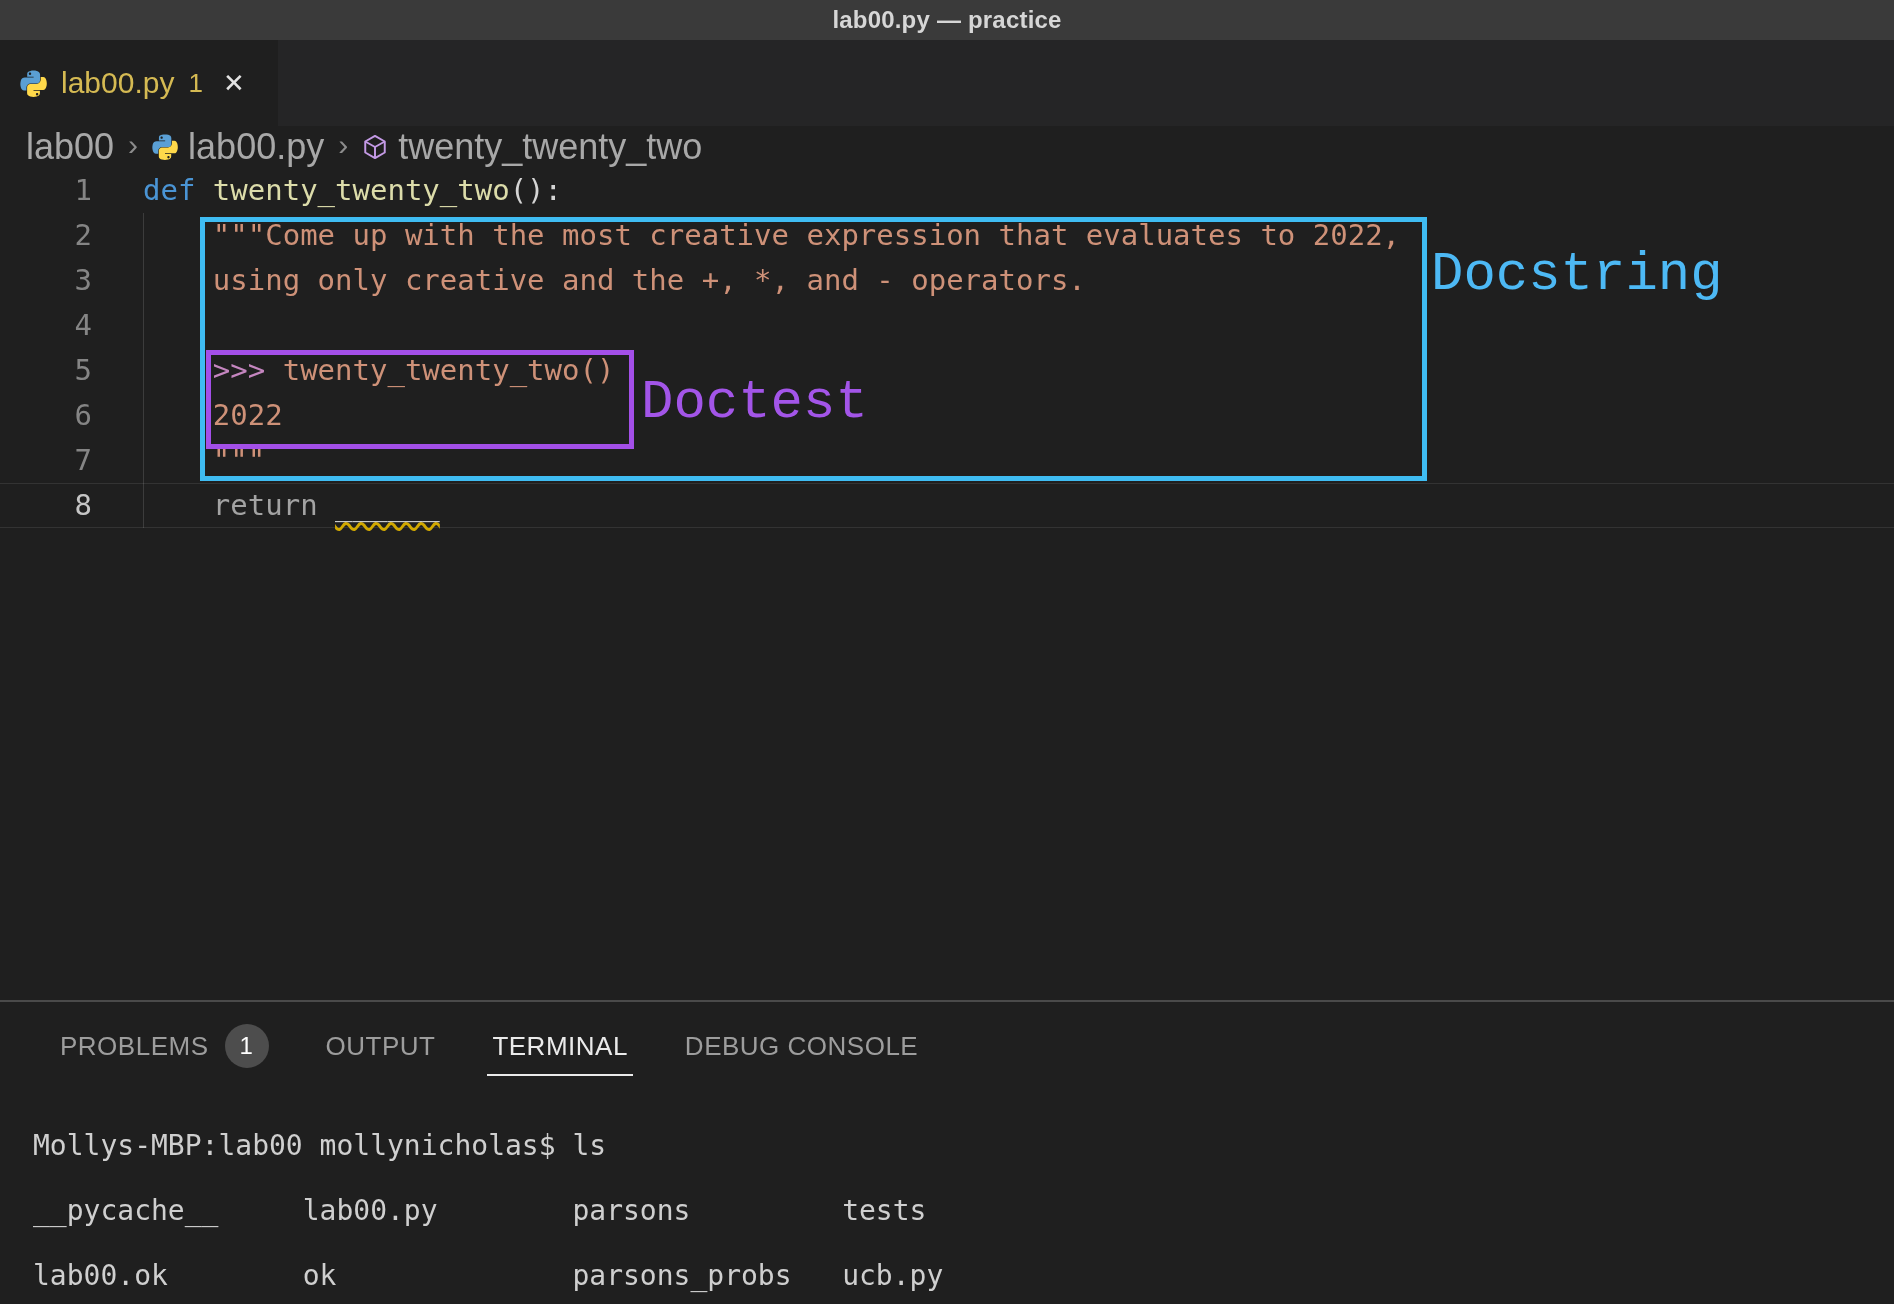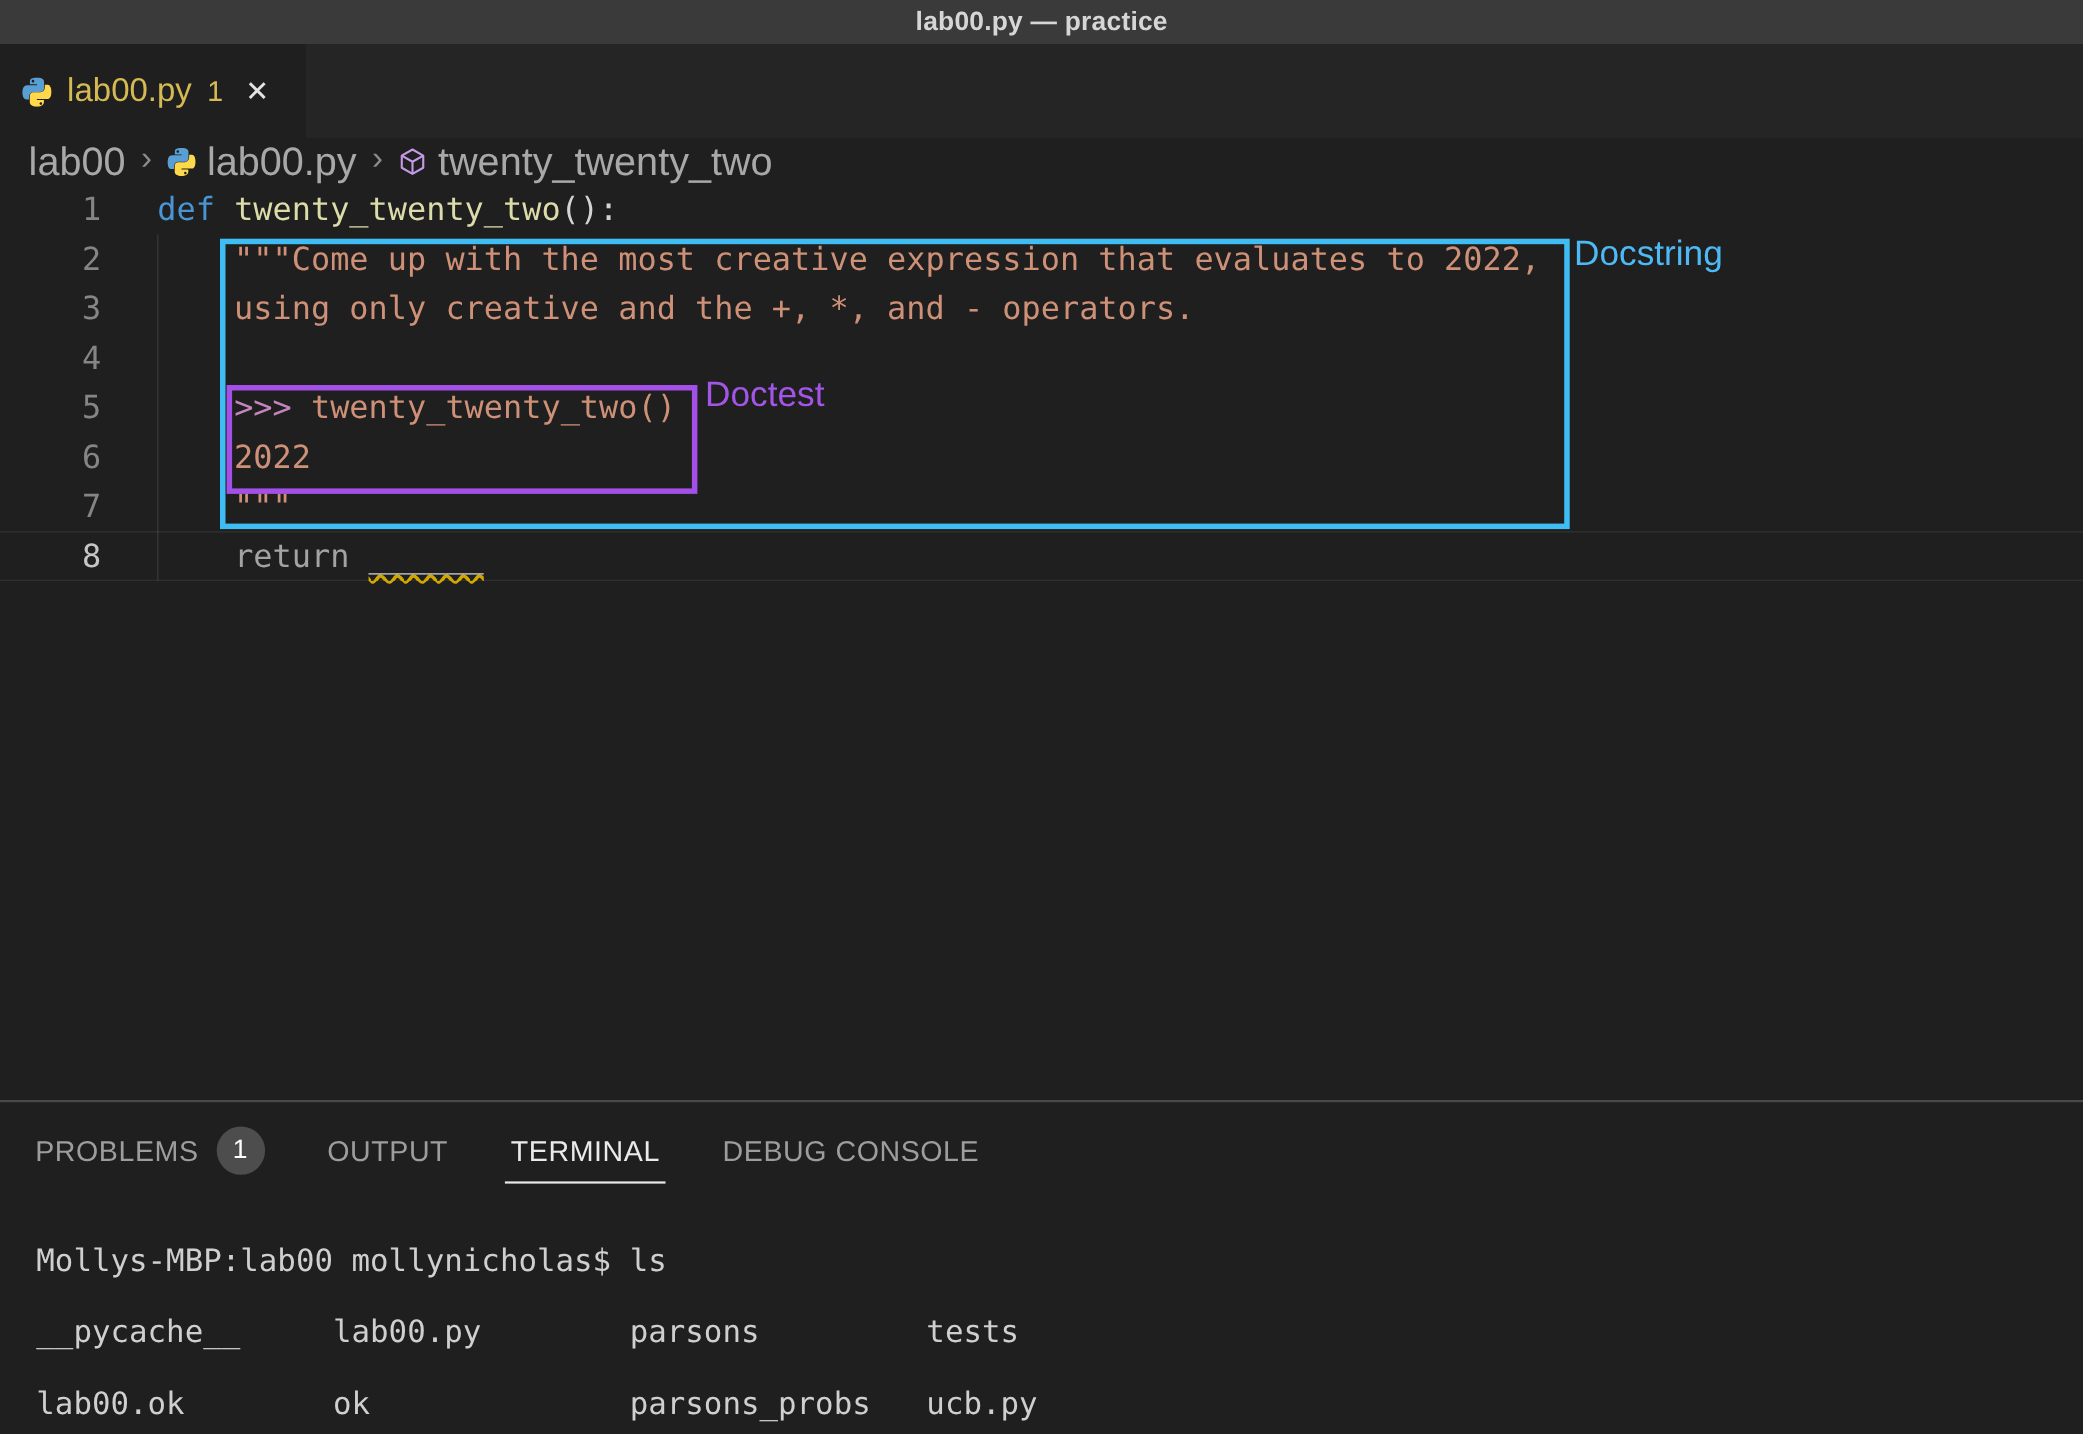--- a/index.html
+++ b/index.html
@@ -34,27 +34,27 @@
   .row.current { border-top:1px solid rgba(255,255,255,.09); border-bottom:1px solid rgba(255,255,255,.09); line-height:43px; }
   .row.current .ln { color:#c6c6c6; }
   .squiggle { text-decoration-line:underline; text-decoration-style:wavy; text-decoration-color:#d1a800;
               text-decoration-thickness:3px; text-underline-offset:7px; }
 
   .indent-guide { position:absolute; left:143px; top:45px; width:1px; height:315px; background:#3c3c3c; z-index:0; }
 
   .anno-box { position:absolute; z-index:2; pointer-events:none; }
   .box-docstring { left:200px; top:49px; width:1227px; height:264px; border:5px solid #3fbcf2; }
   .box-doctest  { left:206px; top:182px; width:428px; height:99px; border:5px solid #a34fe8; }
-  .anno-label { position:absolute; z-index:2; font-family:Liberation Sans, sans-serif; font-size:32px; }
+  .anno-label { position:absolute; z-index:2; font-family:Liberation Mono, monospace; font-size:54px;margin-top:32px; }
   .label-docstring { left:1431px; top:44px; color:#4db9f5; }
   .label-doctest  { left:641px; top:172px; color:#a355e8; }
 
   
   .panel { height:304px; background:#1f1f1f; border-top:2px solid #4a4a4a; }
-  .panel-tabs { height:82px; display:flex; align-items:center; padding-left:32px; gap:57px; }
+  .panel-tabs { height:82px; display:flex; align-items:center; padding-left:60px; gap:57px; }
   .ptab { color:#9d9d9d; font-size:26px; letter-spacing:.5px; display:flex; align-items:center; gap:16px;
           height:100%; padding-top:6px; }
   .ptab.active { color:#eaeaea; position:relative; }
   .ptab.active .ptab-underline { position:absolute; left:-5px; right:-5px; bottom:8px; height:2px; background:#eaeaea; }
   .pbadge { width:44px; height:44px; border-radius:50%; background:#4d4d4d; color:#fff; font-size:24px;
             display:flex; align-items:center; justify-content:center; }
 
   .terminal { padding:14px 0 0 33px; font-family:"DejaVu Sans Mono", monospace; font-size:28px;
               line-height:34px; color:#cfcfcf; }
   .tline { white-space:pre;margin-top:31px; }

